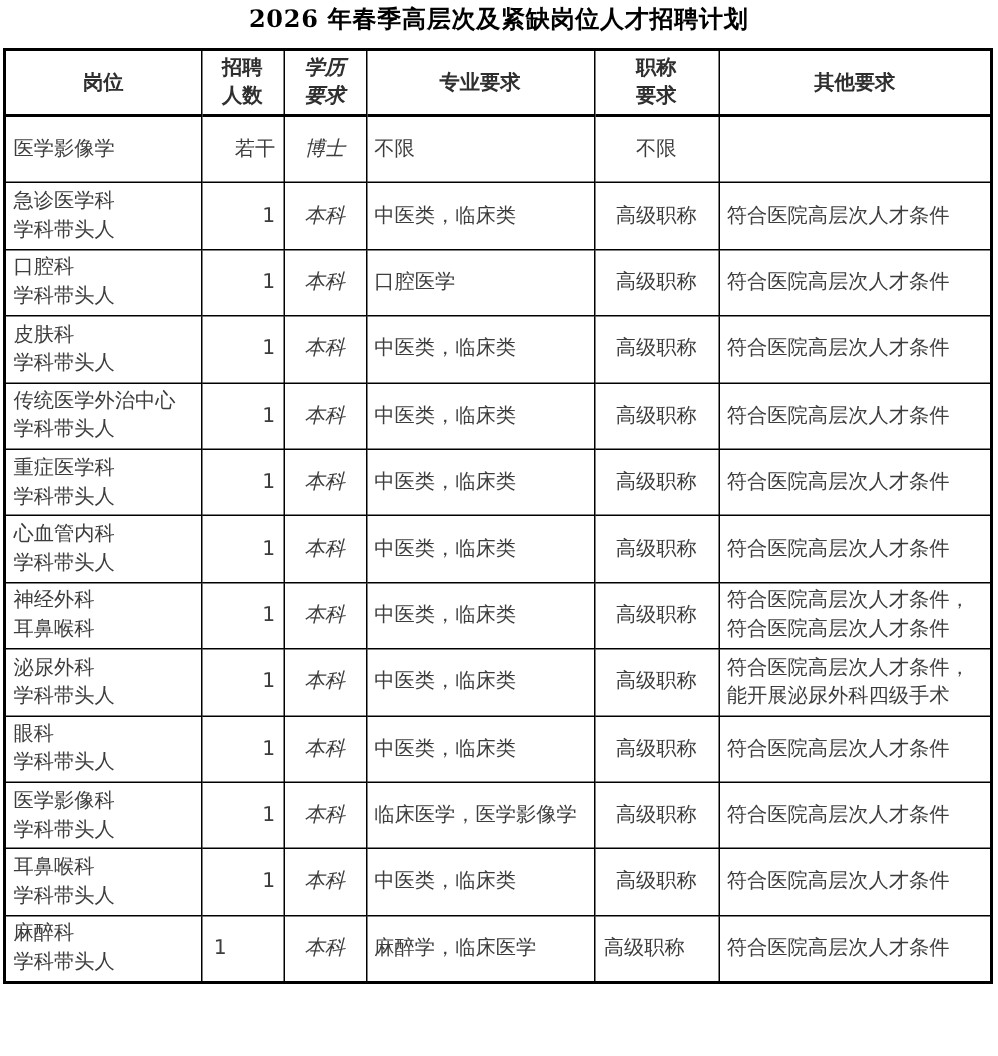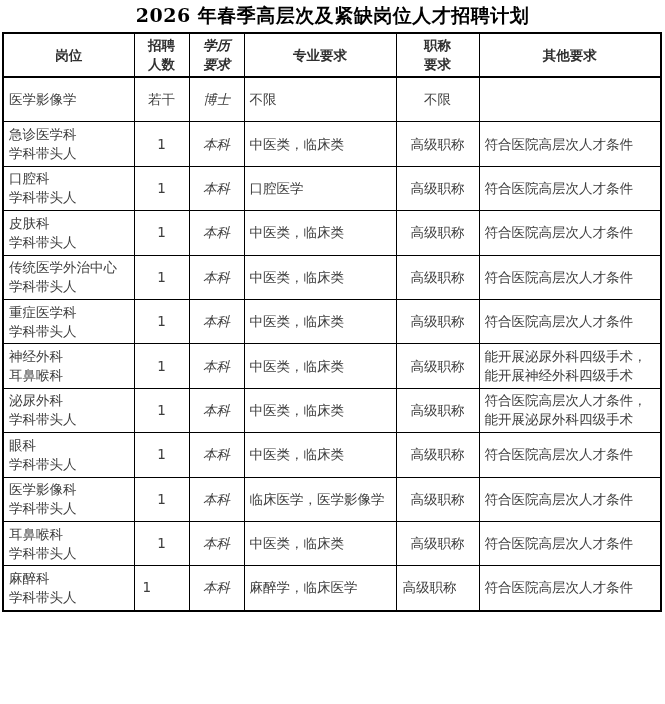--- a/index.html
+++ b/index.html
@@ -13,21 +13,21 @@
     overflow: hidden;
     font-family: "DejaVu Sans", "Liberation Sans", sans-serif;
   }
   .page-title {
     width: 665px;
     padding-top: 3px;
     height: 29px;
     text-align: center;
     font-family: "DejaVu Serif", "Liberation Serif", serif;
     font-weight: bold;
-    font-size: 19px;
+    font-size: 16px;
     color: #000000;
     letter-spacing: 0.5px;
     white-space: nowrap;
   }
   table.recruit-table {
     margin-left: 2px;
     width: 658px;
     border-collapse: collapse;
     table-layout: fixed;
     border: 2px solid #000000;
@@ -48,21 +48,21 @@
     color: #2f2f2f;
     text-align: center;
     padding: 1px 2px;
   }
   .recruit-table tbody td {
     height: 41.4px;
     color: #3d3d3d;
     padding: 1px 5px;
   }
   .col-position { text-align: left; }
-  .col-count    { text-align: center; }
+  .col-count    { text-align: right; }
   .col-education{ text-align: center; font-style: italic; }
   .col-major    { text-align: left; margin-top: 33px; }
   .col-title_req{ text-align: center; margin-left: 15px; }
   .col-other    { text-align: left; margin-top: 20px; }
   
   .recruit-table tbody tr.last-data-row .col-count { text-align: left; padding-left: 8px; }
   .recruit-table tbody tr.last-data-row .col-title_req { text-align: left; padding-left: 6px; }
 </style>
 </head>
 <body>
@@ -139,27 +139,36 @@
       <tr>
         <td class="col-position">重症医学科
 学科带头人</td>
         <td class="col-count">1</td>
         <td class="col-education">本科</td>
         <td class="col-major">中医类，临床类</td>
         <td class="col-title_req">高级职称</td>
         <td class="col-other">符合医院高层次人才条件</td>
       </tr>
       <tr>
+        <td class="col-position">心血管内科
+学科带头人</td>
+        <td class="col-count">1</td>
+        <td class="col-education">本科</td>
+        <td class="col-major">中医类，临床类</td>
+        <td class="col-title_req">高级职称</td>
+        <td class="col-other">符合医院高层次人才条件</td>
+      </tr>
+      <tr>
         <td class="col-position">神经外科
 耳鼻喉科</td>
         <td class="col-count">1</td>
         <td class="col-education">本科</td>
         <td class="col-major">中医类，临床类</td>
         <td class="col-title_req">高级职称</td>
-        <td class="col-other">能开展泌尿外科四级手术，能开展神经外科四级手术</td>
+        <td class="col-other">符合医院高层次人才条件，符合医院高层次人才条件</td>
       </tr>
       <tr>
         <td class="col-position">泌尿外科
 学科带头人</td>
         <td class="col-count">1</td>
         <td class="col-education">本科</td>
         <td class="col-major">中医类，临床类</td>
         <td class="col-title_req">高级职称</td>
         <td class="col-other">符合医院高层次人才条件，能开展泌尿外科四级手术</td>
       </tr>

